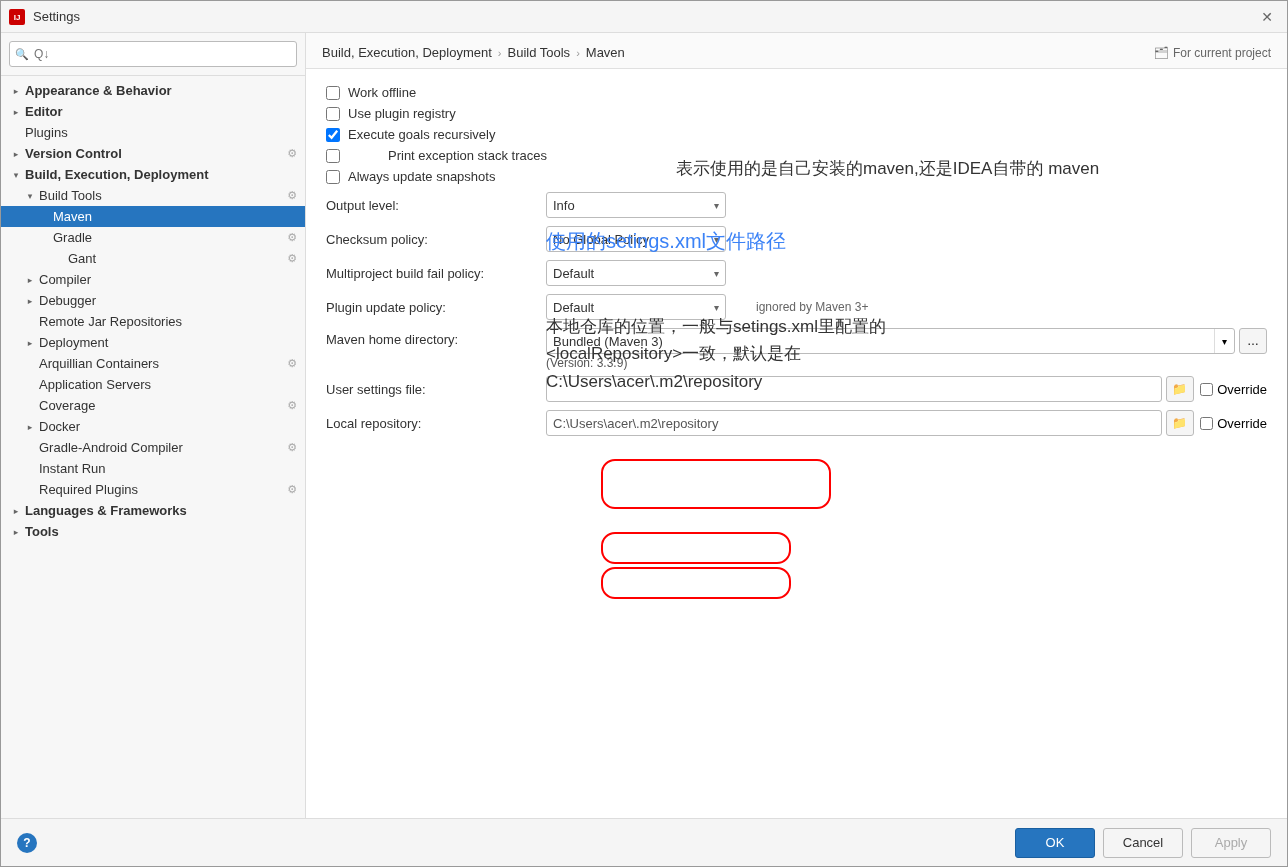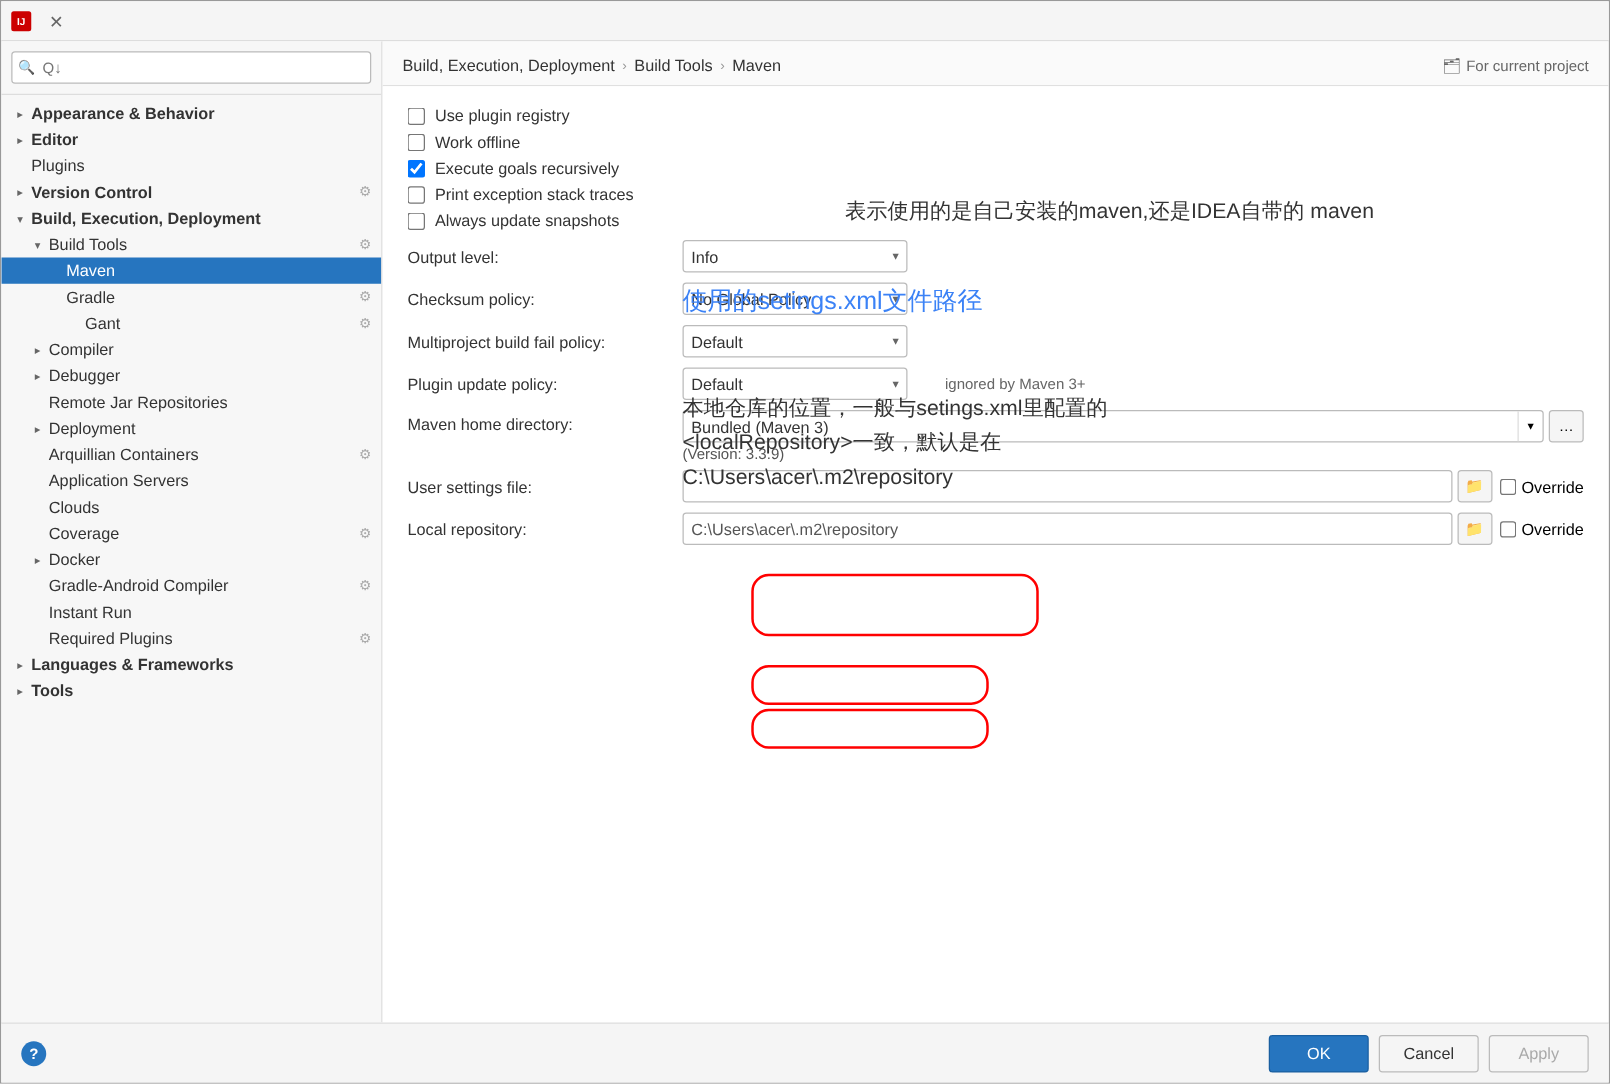--- a/index.html
+++ b/index.html
@@ -67,20 +67,21 @@
 
 <div class="window">
 
   <div class="title-bar">
     <div class="title-bar-icon">
       <svg width="12" height="12" viewBox="0 0 12 12">
           <rect width="12" height="12" fill="#cc0000" rx="2"></rect>
           <text x="6" y="9" text-anchor="middle" fill="white" font-size="8" font-weight="bold">IJ</text>
         </svg>
     </div>
+    <span class="title-bar-title">Settings</span>
     <div class="title-bar-close">✕</div>
   </div>
 
   <div class="content">
 
     <div class="sidebar">
       <div class="search-box">
         <div class="search-wrapper">
           <span class="search-icon-inner">🔍</span>
           <input class="search-input" type="text" placeholder="Q↓" style="">
@@ -144,24 +145,20 @@
             <span style="font-size: 13px; margin-left: 2px; color: rgb(51, 51, 51);">Deployment</span>
           </div>
           <div style="display: flex; align-items: center; padding: 3px 8px 3px 22px; cursor: pointer; white-space: nowrap;">
             <span style="width: 14px; height: 14px; display: inline-flex; align-items: center; justify-content: center; font-size: 9px; color: rgb(102, 102, 102); flex-shrink: 0;"></span>
             <span style="font-size: 13px; margin-left: 2px; color: rgb(51, 51, 51);">Arquillian Containers</span>
             <span style="margin-left: auto; font-size: 11px; color: rgb(170, 170, 170);">⚙</span>
           </div>
           <div style="display: flex; align-items: center; padding: 3px 8px 3px 22px; cursor: pointer; white-space: nowrap;">
             <span style="width: 14px; height: 14px; display: inline-flex; align-items: center; justify-content: center; font-size: 9px; color: rgb(102, 102, 102); flex-shrink: 0;"></span>
             <span style="font-size: 13px; margin-left: 2px; color: rgb(51, 51, 51);">Application Servers</span>
-          </div>
-          <div style="display: flex; align-items: center; padding: 3px 8px 3px 22px; cursor: pointer; white-space: nowrap;">
-            <span style="width: 14px; height: 14px; display: inline-flex; align-items: center; justify-content: center; font-size: 9px; color: rgb(102, 102, 102); flex-shrink: 0;"></span>
-            <span style="font-size: 13px; margin-left: 2px; color: rgb(51, 51, 51);">Clouds</span>
           </div>
           <div style="display: flex; align-items: center; padding: 3px 8px 3px 22px; cursor: pointer; white-space: nowrap;">
             <span style="width: 14px; height: 14px; display: inline-flex; align-items: center; justify-content: center; font-size: 9px; color: rgb(102, 102, 102); flex-shrink: 0;"></span>
             <span style="font-size: 13px; margin-left: 2px; color: rgb(51, 51, 51);">Coverage</span>
             <span style="margin-left: auto; font-size: 11px; color: rgb(170, 170, 170);">⚙</span>
           </div>
           <div style="display: flex; align-items: center; padding: 3px 8px 3px 22px; cursor: pointer; white-space: nowrap;">
             <span style="width: 14px; height: 14px; display: inline-flex; align-items: center; justify-content: center; font-size: 9px; color: rgb(102, 102, 102); flex-shrink: 0;">▸</span>
             <span style="font-size: 13px; margin-left: 2px; color: rgb(51, 51, 51);">Docker</span>
           </div>
@@ -204,31 +201,31 @@
             <span>For current project</span>
           </div>
         </div>
       </div>
 
       <div class="settings-panel" id="settings-panel">
 
         <div id="checkboxes-container">
             <div style="display: flex; align-items: center; margin-bottom: 6px;">
               <input type="checkbox" style="margin-right: 8px; width: 14px; height: 14px;">
-              <span style="font-size: 13px; color: rgb(51, 51, 51);">Use plugin registry</span>
+              <span style="font-size: 13px; color: rgb(51, 51, 51);">Work offline</span>
             </div>
             <div style="display: flex; align-items: center; margin-bottom: 6px;">
               <input type="checkbox" style="margin-right: 8px; width: 14px; height: 14px;">
-              <span style="font-size: 13px; color: rgb(51, 51, 51);">Work offline</span>
+              <span style="font-size: 13px; color: rgb(51, 51, 51);">Use plugin registry</span>
             </div>
             <div style="display: flex; align-items: center; margin-bottom: 6px;">
               <input type="checkbox" checked="" style="margin-right: 8px; width: 14px; height: 14px;">
               <span style="font-size: 13px; color: rgb(51, 51, 51);">Execute goals recursively</span>
             </div>
-            <div style="display: flex; align-items: center; margin-bottom: 6px;">
+            <div style="display: flex; align-items: center; margin-bottom: 6px; gap: 40px;">
               <input type="checkbox" style="margin-right: 8px; width: 14px; height: 14px;">
               <span style="font-size: 13px; color: rgb(51, 51, 51);">Print exception stack traces</span>
             </div>
             <div style="display: flex; align-items: center; margin-bottom: 6px;">
               <input type="checkbox" style="margin-right: 8px; width: 14px; height: 14px;">
               <span style="font-size: 13px; color: rgb(51, 51, 51);">Always update snapshots</span>
             </div>
           </div>
 
         <div id="form-rows-container" style="margin-top:8px;">

